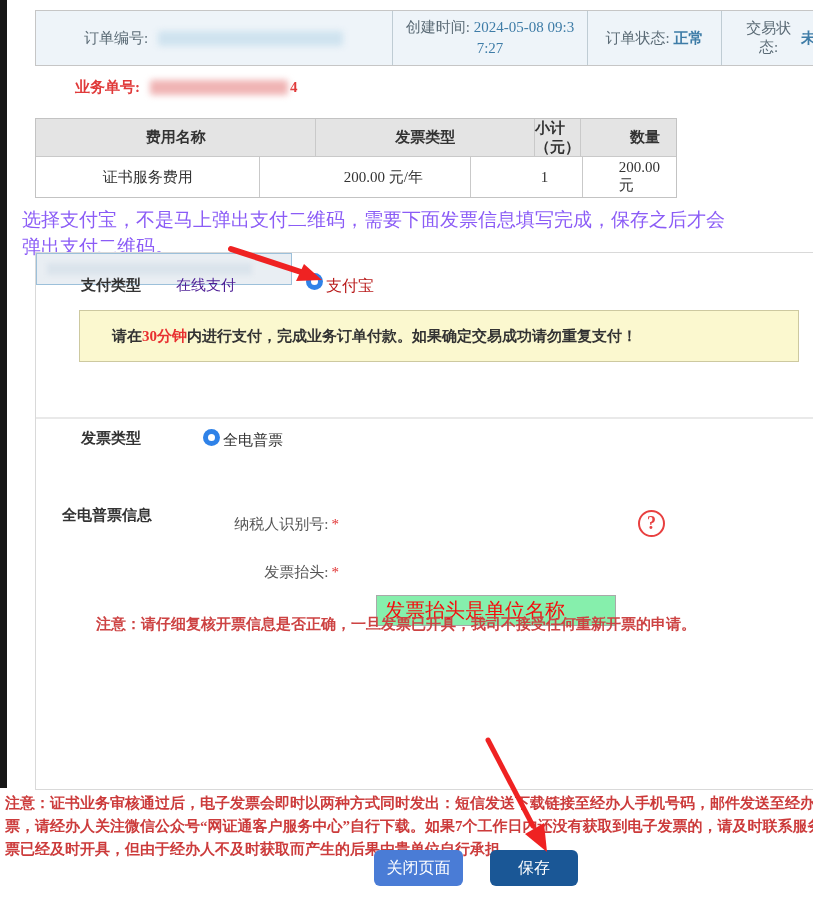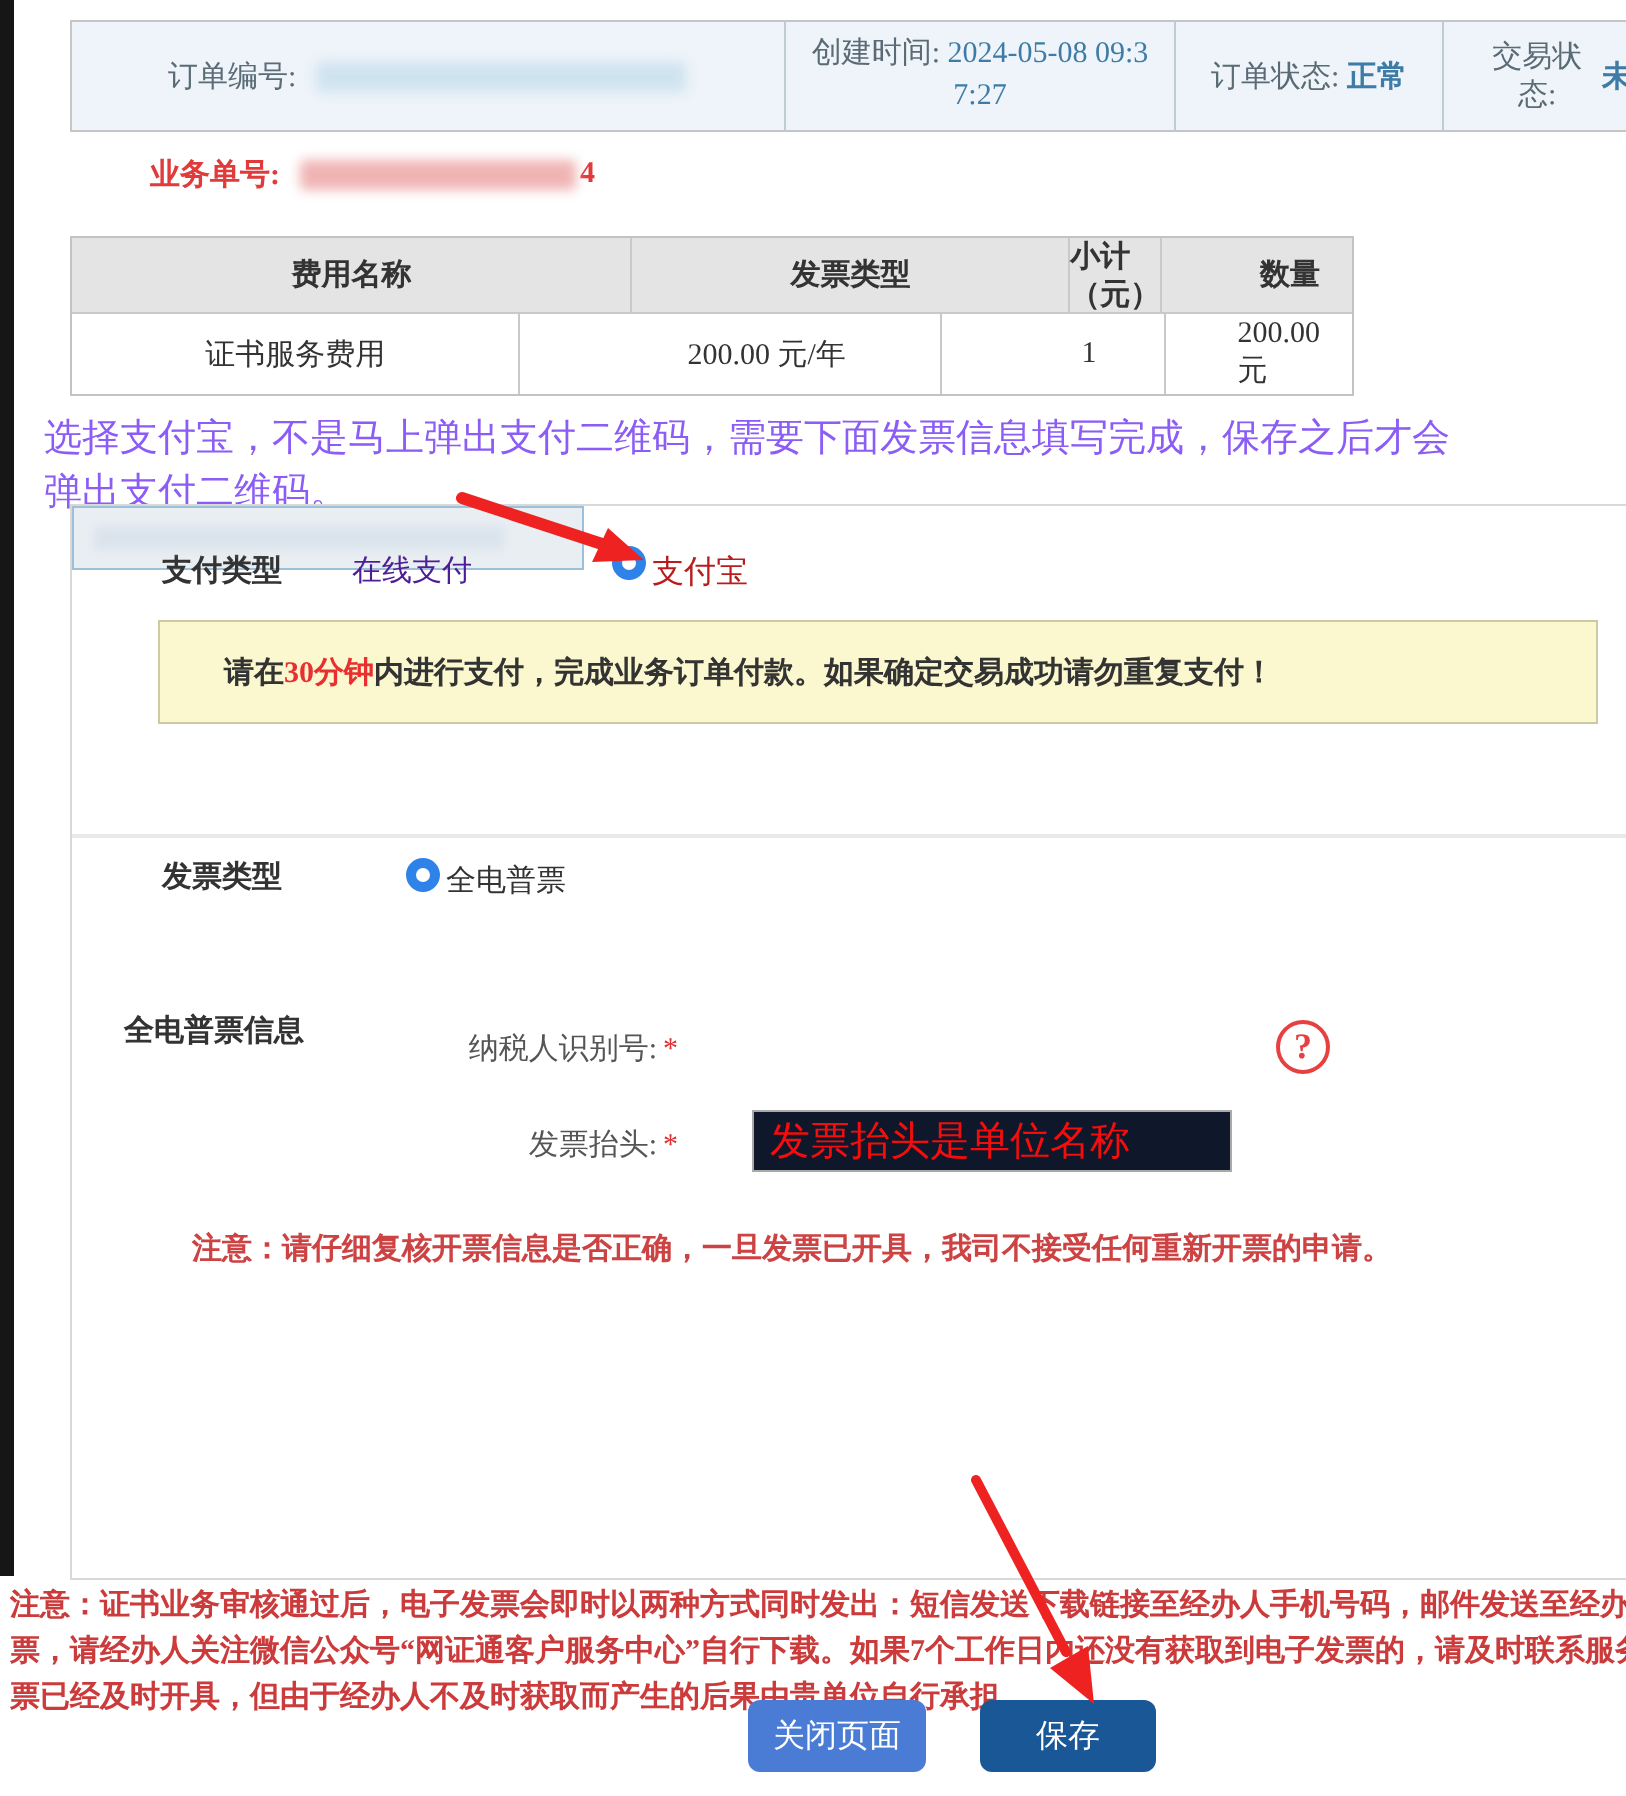--- a/index.html
+++ b/index.html
@@ -65,21 +65,21 @@
 
   .invoice-type-label { position:absolute; left:45px; top:176px; }
   .radio-invoice { left:167px; top:176px; }
   .invoice-type-option { position:absolute; left:187px; top:178px; font-size:15px; color:#333; }
 
   .invoice-info-title { position:absolute; left:26px; top:253px; }
   .field-label { position:absolute; font-size:15px; color:#555; text-align:right; width:130px; }
   .req { color:#e03030; margin-left:3px; }
   .taxid-label { left:173px; top:262px; }
   .title-label { left:173px; top:310px; }
-  .input-box { position:absolute; background:#0f172a; border:1px solid #a9a9a9; }
+  .input-box { position:absolute; background:#86efac; border:1px solid #a9a9a9;margin-top:40px; }
   .taxid-input { left:340px; top:255px; width:256px; height:32px; background:#e9eef3;
     border:1px solid #9cc0da; display:flex; align-items:center; padding-left:10px; }
   .blur-grey { width:205px; height:12px; background:#dbe4ec; filter:blur(2px); }
   .title-input { left:340px; top:302px; width:240px; height:31px; display:flex;
     align-items:center; padding-left:8px; overflow:hidden; }
   .title-hint { font-size:20px; color:#f50d0d; white-space:nowrap; }
   .help-icon { position:absolute; left:602px; top:257px; width:27px; height:27px;
     border:2px solid #e84040; border-radius:50%; color:#e84040; font-size:18px;
     font-weight:bold; display:flex; align-items:center; justify-content:center; }
 

